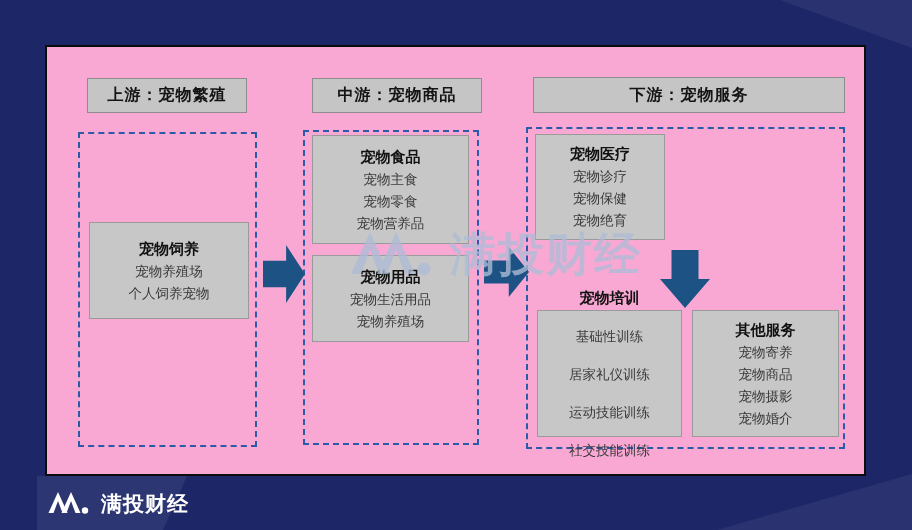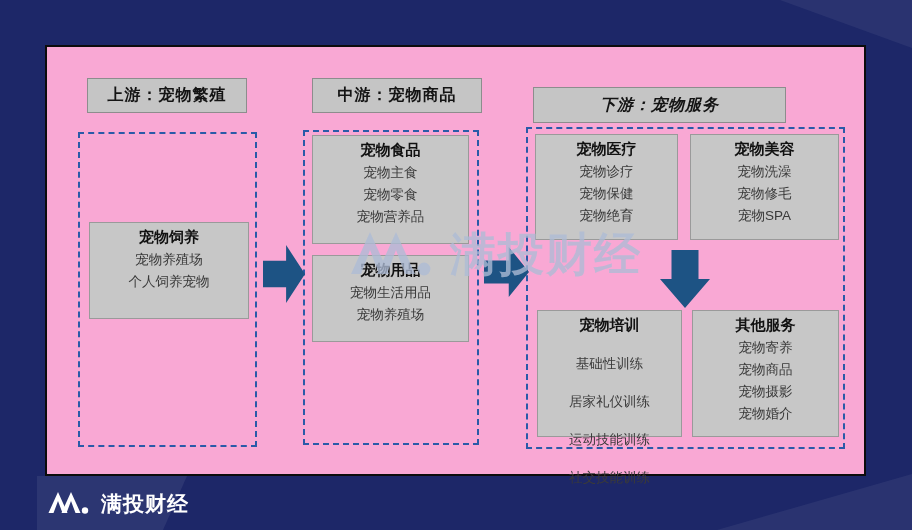--- a/index.html
+++ b/index.html
@@ -21,21 +21,21 @@
   .abs{position:absolute;box-sizing:border-box;}
 
   .hdr{
     background:#c5c5c5;border:1px solid #8d8d8d;
     display:flex;align-items:center;justify-content:center;
     font-size:16px;font-weight:700;color:#141414;letter-spacing:1px;
   }
   .dashed{border:2px dashed #2a5aa8;background:transparent;}
   .gbox{
     background:#c7c7c7;border:1px solid #9a9a9a;
-    display:flex;flex-direction:column;align-items:center;
+    display:flex;flex-direction:column;align-items:center;justify-content:center;
     text-align:center;padding:2px 4px;
   }
   .gbox .t{font-size:15px;font-weight:700;color:#111;line-height:24px;}
   .gbox .i{font-size:13.5px;font-weight:400;color:#3a3a3a;line-height:22px;}
 
   .arrow{background:#1d5384;}
   .arrow.right{clip-path:polygon(0 27%,55% 27%,55% 0,100% 50%,55% 100%,55% 73%,0 73%);}
   .arrow.down{clip-path:polygon(23% 0,77% 0,77% 50%,100% 50%,50% 100%,0 50%,23% 50%);}
 
   
@@ -59,21 +59,21 @@
 </head>
 <body>
 
 <div class="bg-band tr"></div>
 <div class="bg-band br"></div>
 
 <div class="panel">
 
   <div class="hdr abs" style="left:40px;top:31px;width:160px;height:35px;">上游：宠物繁殖</div>
   <div class="hdr abs" style="left:265px;top:31px;width:170px;height:35px;">中游：宠物商品</div>
-  <div class="hdr abs" style="left:486px;top:40px;width:253px;height:36px;font-style:italic;">下游：宠物服务</div>
+  <div class="hdr abs" style="left:486px;top:30px;width:312px;height:36px;">下游：宠物服务</div>
 
   <div class="dashed abs" style="left:31px;top:85px;width:179px;height:315px;"></div>
   <div class="dashed abs" style="left:256px;top:83px;width:176px;height:315px;"></div>
   <div class="dashed abs" style="left:479px;top:80px;width:319px;height:322px;"></div>
 
   <div class="gbox abs" style="left:42px;top:175px;width:160px;height:97px;">
     <div class="t">宠物饲养</div>
     <div class="i">宠物养殖场</div>
     <div class="i">个人饲养宠物</div>
   </div>
@@ -83,31 +83,25 @@
     <div class="i">宠物主食</div>
     <div class="i">宠物零食</div>
     <div class="i">宠物营养品</div>
   </div>
   <div class="gbox abs" style="left:265px;top:208px;width:157px;height:87px;">
     <div class="t">宠物用品</div>
     <div class="i">宠物生活用品</div>
     <div class="i">宠物养殖场</div>
   </div>
 
-  <div class="gbox abs" style="left:488px;top:87px;width:143px;height:106px;font-family:Liberation Serif, serif;">
+  <div class="gbox abs" style="left:488px;top:87px;width:130px;height:106px;font-family:Liberation Serif, serif;">
     <div class="t">宠物医疗</div>
     <div class="i">宠物诊疗</div>
     <div class="i">宠物保健</div>
     <div class="i">宠物绝育</div>
-  </div>
-  <div class="gbox abs" style="left:643px;top:87px;width:149px;height:106px;">
-    <div class="t">宠物美容</div>
-    <div class="i">宠物洗澡</div>
-    <div class="i">宠物修毛</div>
-    <div class="i">宠物SPA</div>
   </div>
   <div class="gbox abs" style="left:490px;top:263px;width:145px;height:127px;gap:16px;">
     <div class="t">宠物培训</div>
     <div class="i">基础性训练</div>
     <div class="i">居家礼仪训练</div>
     <div class="i">运动技能训练</div>
     <div class="i">社交技能训练</div>
   </div>
   <div class="gbox abs" style="left:645px;top:263px;width:147px;height:127px;">
     <div class="t">其他服务</div>

